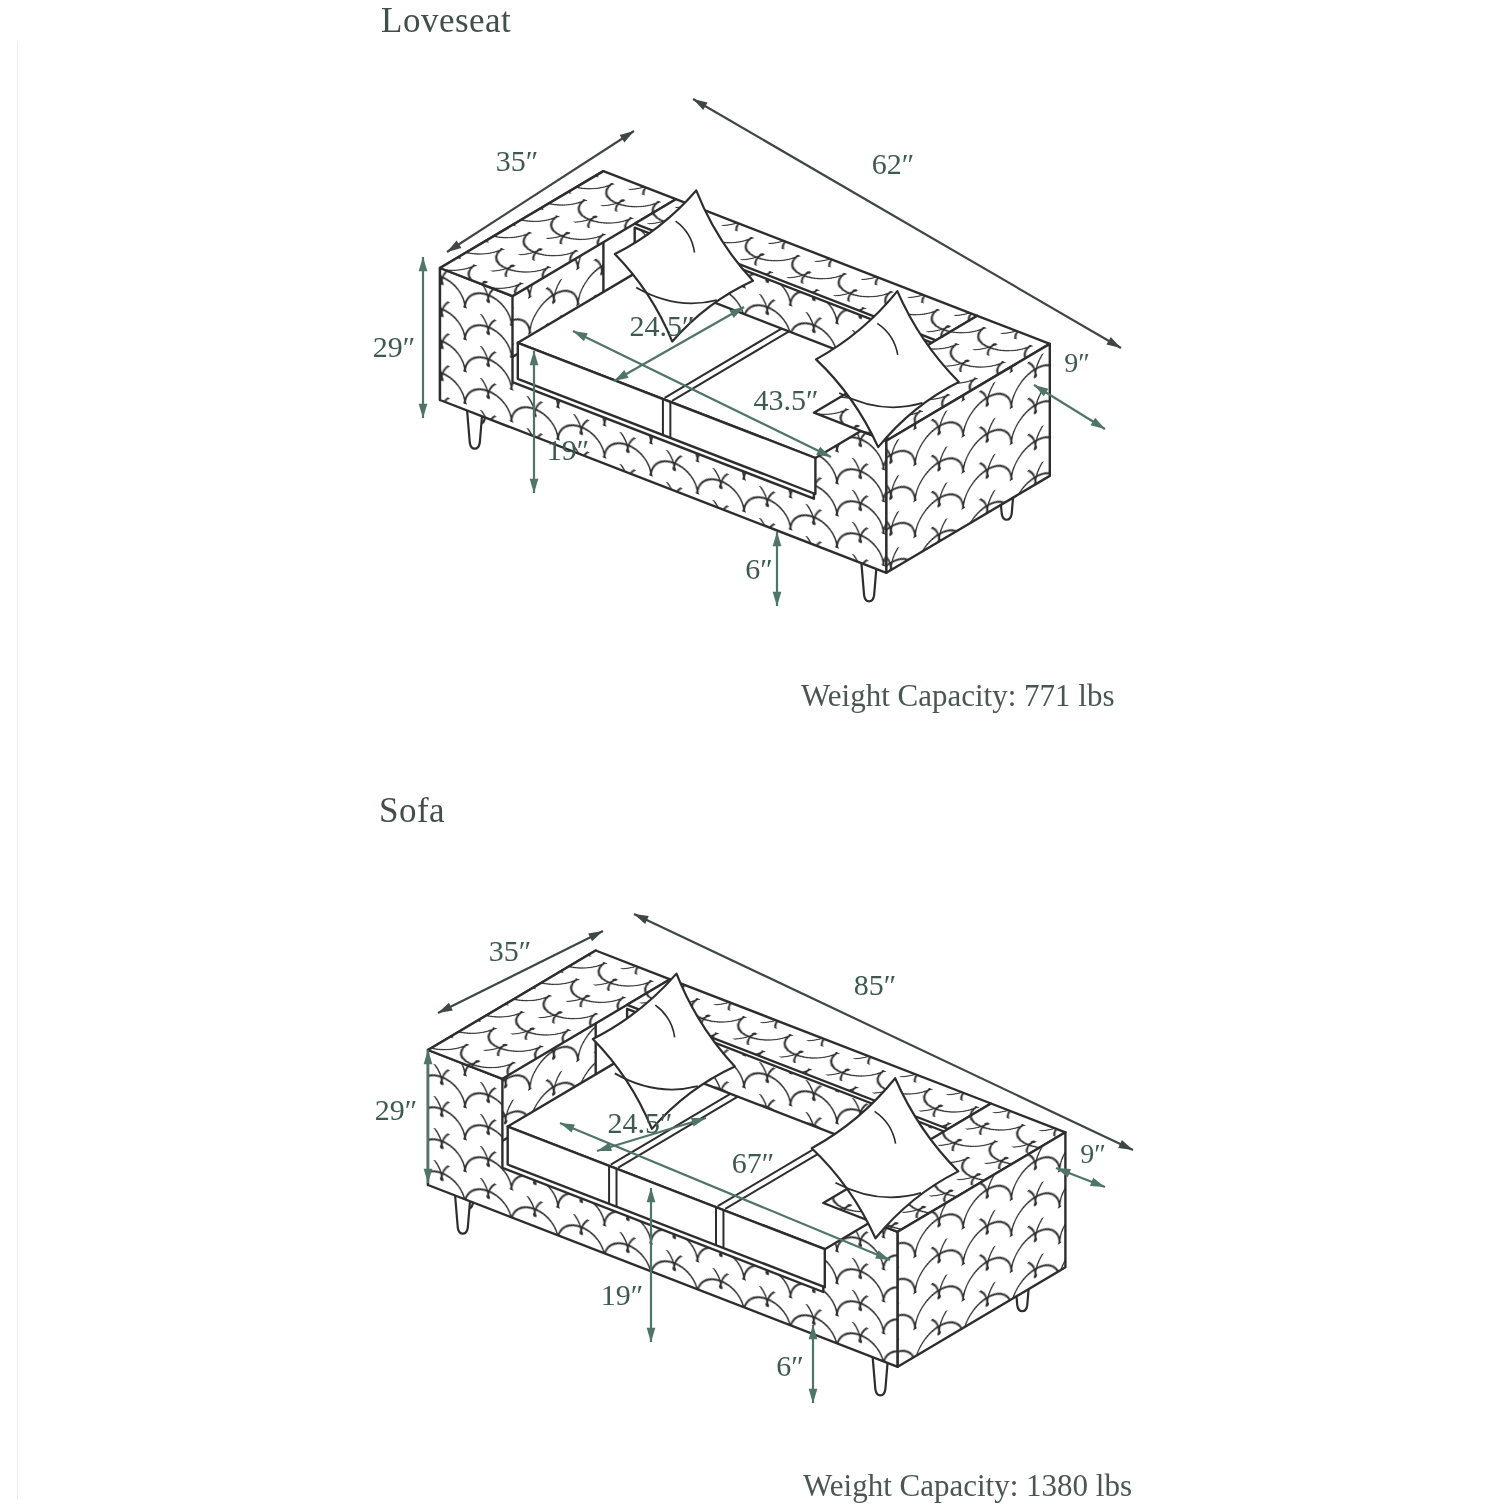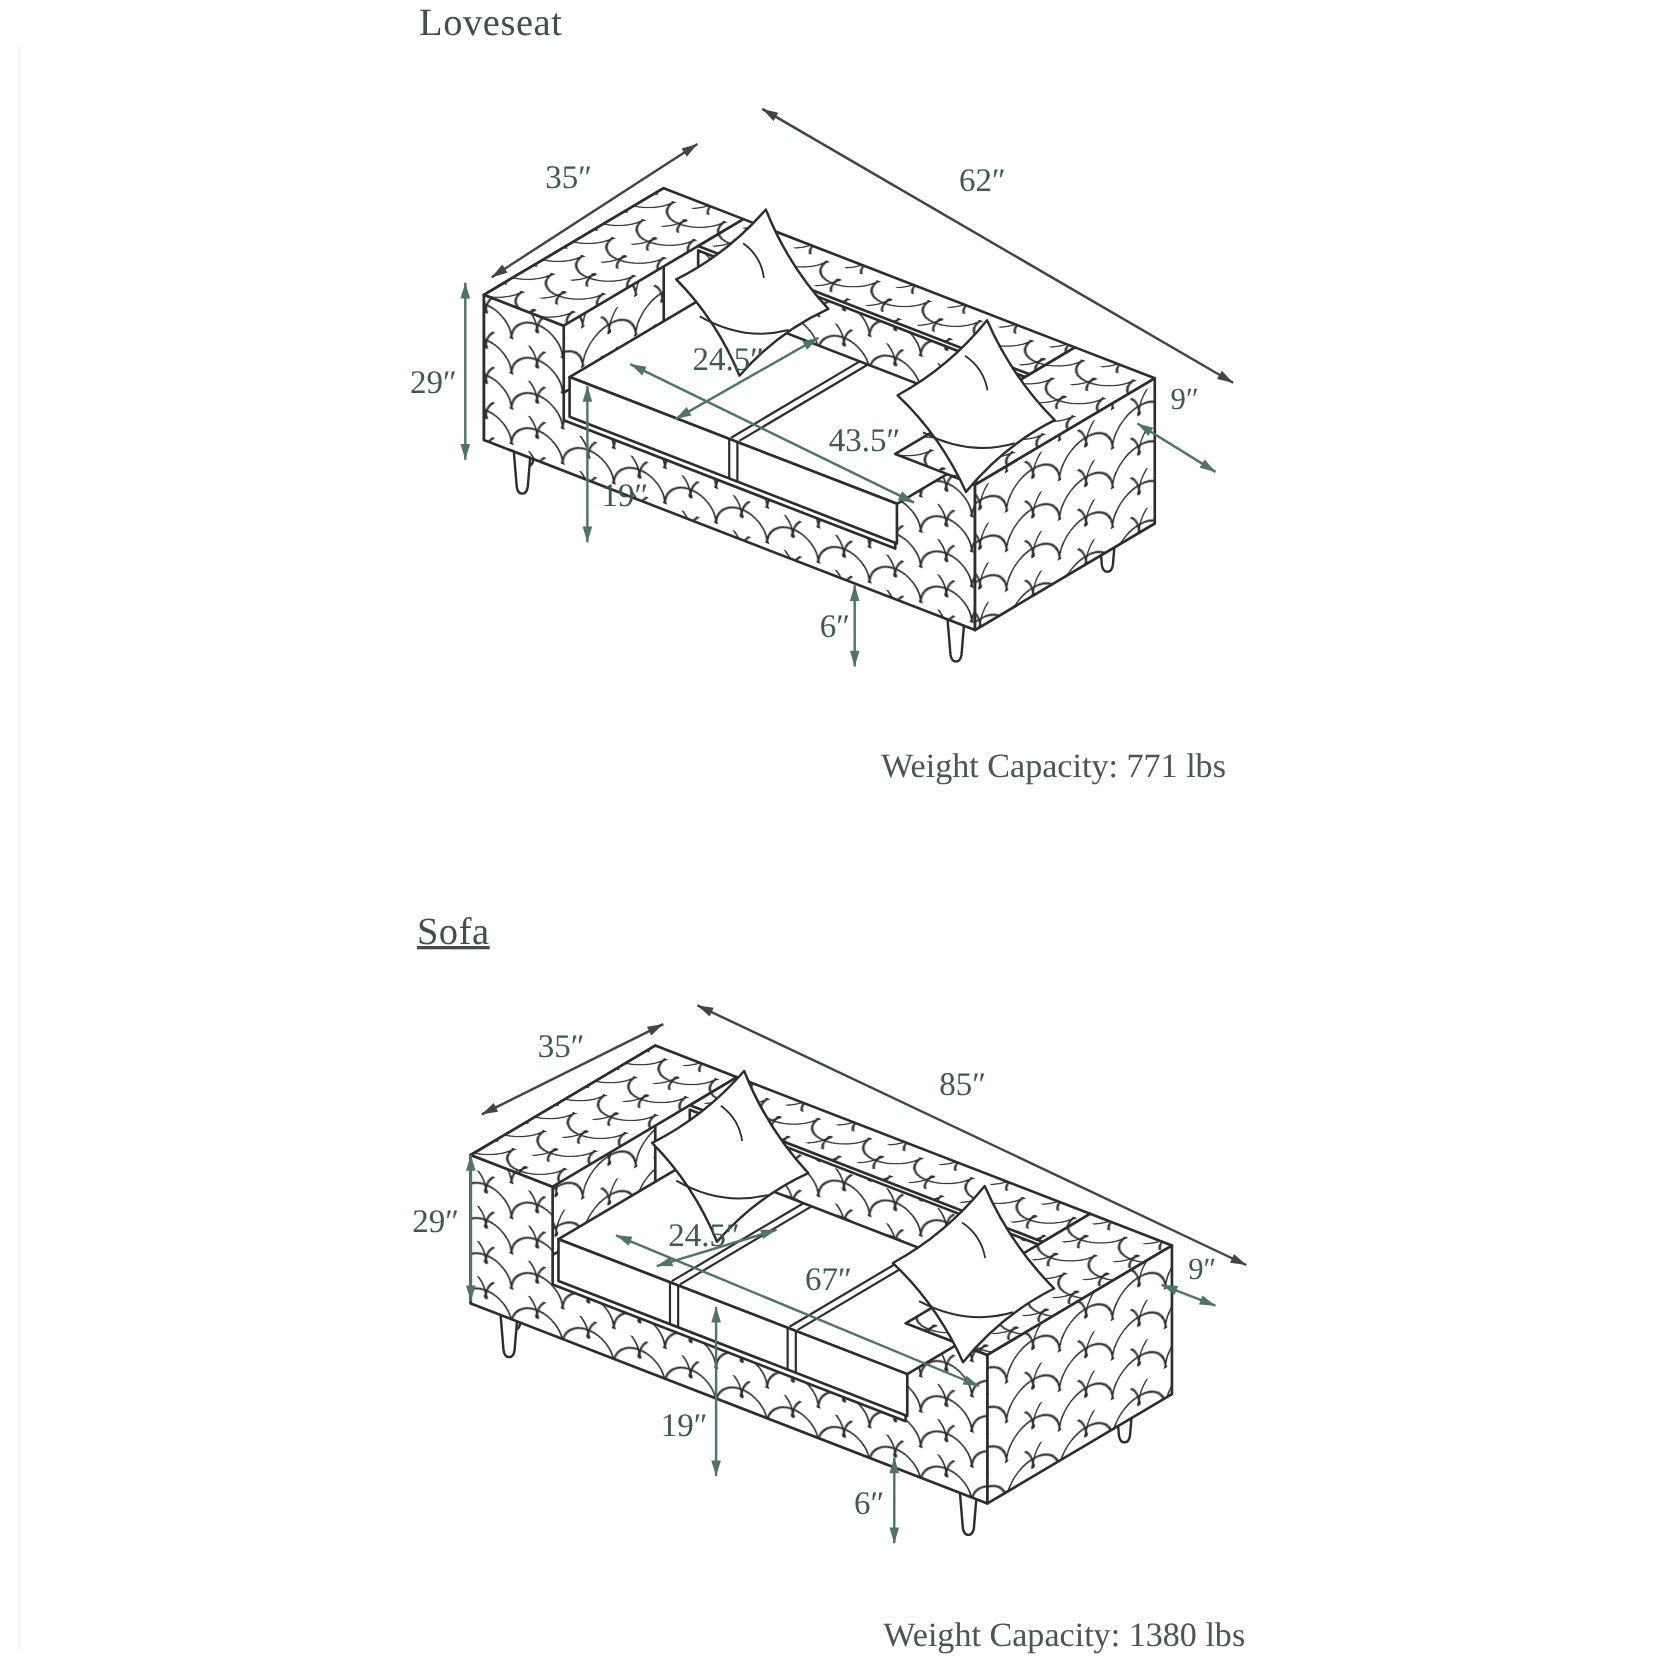--- a/index.html
+++ b/index.html
@@ -11,21 +11,21 @@
   .diagram-svg{position:absolute;left:0;top:0;width:1512px;height:1512px;}
   .sec-title{
     position:absolute;font-size:35px;color:#414e49;letter-spacing:0.5px;
     font-family:"Liberation Serif",serif;
   }
   .weight{
     position:absolute;font-size:31px;color:#4a5651;
     font-family:"Liberation Serif",serif;
   }
   #loveseat-title{left:381px;top:1px;}
-  #sofa-title{left:379px;top:827px;text-decoration:underline;}
+  #sofa-title{left:379px;top:791px;}
   #loveseat-weight{left:801px;top:678px;}
   #sofa-weight{left:803px;top:1468px;}
   text.dim-label{font-family:"Liberation Serif",serif;}
 </style>
 </head>
 <body>
 
 <div class="sheet">
   <div class="edge-line"></div>
 

